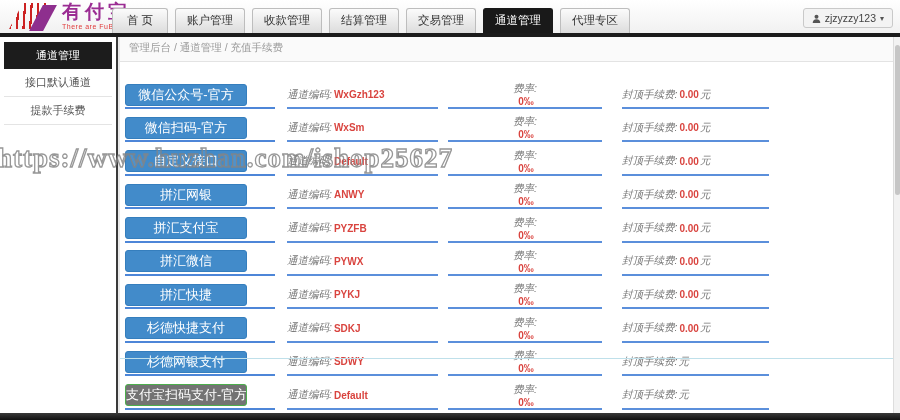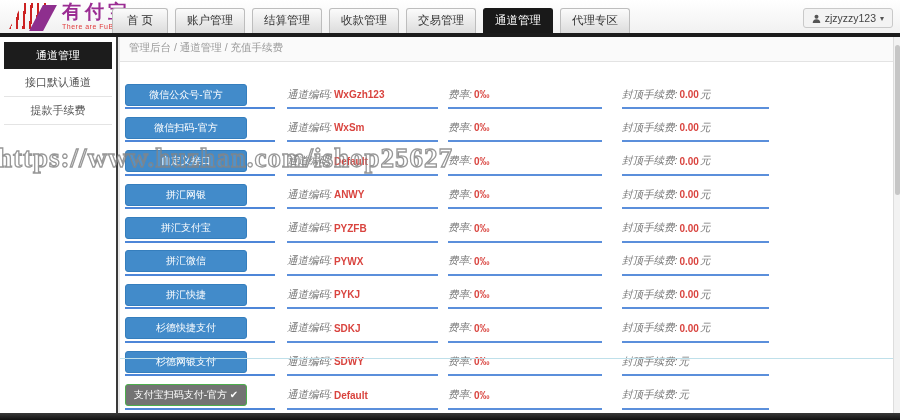--- a/index.html
+++ b/index.html
@@ -46,24 +46,24 @@
   .panel { position:absolute; left:120px; top:37px; width:773px; height:376px;
     background:#fff; overflow:hidden; }
   .breadcrumb { height:25px; line-height:21px; background:#fafafa; border-bottom:1px solid #e3e3e3;
     font-size:10.5px; color:#9a9a9a; padding-left:9px; }
   .rows { padding-top:18px; }
   .row { position:relative; height:33.4px; }
   .col { position:absolute; top:2px; height:27px; display:flex; align-items:center;
     border-bottom:2px solid #5b8fdb; }
   .c1 { left:5px;   width:150px; border-bottom-color:#4d86d8; }
   .c2 { left:167px; width:151px; }
-  .c3 { left:328px; width:154px; }
+  .c3 { left:328px; width:154px;flex-direction:column; }
   .c4 { left:502px; width:147px; }
   .chbtn { width:122px; height:22px; border:1px solid #357ebd; border-radius:3px;
-    background:#428bca; color:#fff; font-size:10px; cursor:pointer;
+    background:#428bca; color:#fff; font-size:13px; cursor:pointer;
     font-family:"Liberation Sans",sans-serif; white-space:nowrap; overflow:hidden; }
   .chbtn.green { background:#737373; border-color:#4cae4c; }
   .lbl { font-size:10.5px; color:#777; white-space:nowrap;font-style:italic; }
   .val { font-size:10px; color:#d9443f; font-weight:bold; margin-left:2px; white-space:nowrap; }
   .suffix { margin-left:1px; }
   .divider-cyan { position:absolute; left:0; top:321px; width:773px; height:1px; background:#bfe0ea; }
 
   
   .watermark { position:absolute; left:-3px; top:143px; z-index:9; pointer-events:none;
     font-family:"Liberation Serif","DejaVu Serif",serif; font-size:27px; font-weight:bold;
@@ -86,22 +86,22 @@
         <div class="solid"></div>
     </div>
     <div class="logo-text">
       <div class="logo-title">有付宝</div>
       <div class="logo-sub">There are FuBao pay</div>
     </div>
   </div>
   <div class="navtabs">
       <div class="tab">首 页</div>
       <div class="tab">账户管理</div>
+      <div class="tab">收款管理</div>
       <div class="tab">结算管理</div>
-      <div class="tab">收款管理</div>
       <div class="tab">交易管理</div>
       <div class="tab active">通道管理</div>
       <div class="tab">代理专区</div>
     </div>
   <div class="userbtn">
     <svg class="usericon" viewBox="0 0 10 10">
       <circle cx="5" cy="3" r="2.2" fill="#555"></circle>
         <path d="M0.8 10 A4.2 4.2 0 0 1 9.2 10 Z" fill="#555"></path>
     </svg>
     <span>zjzyzzy123</span>

